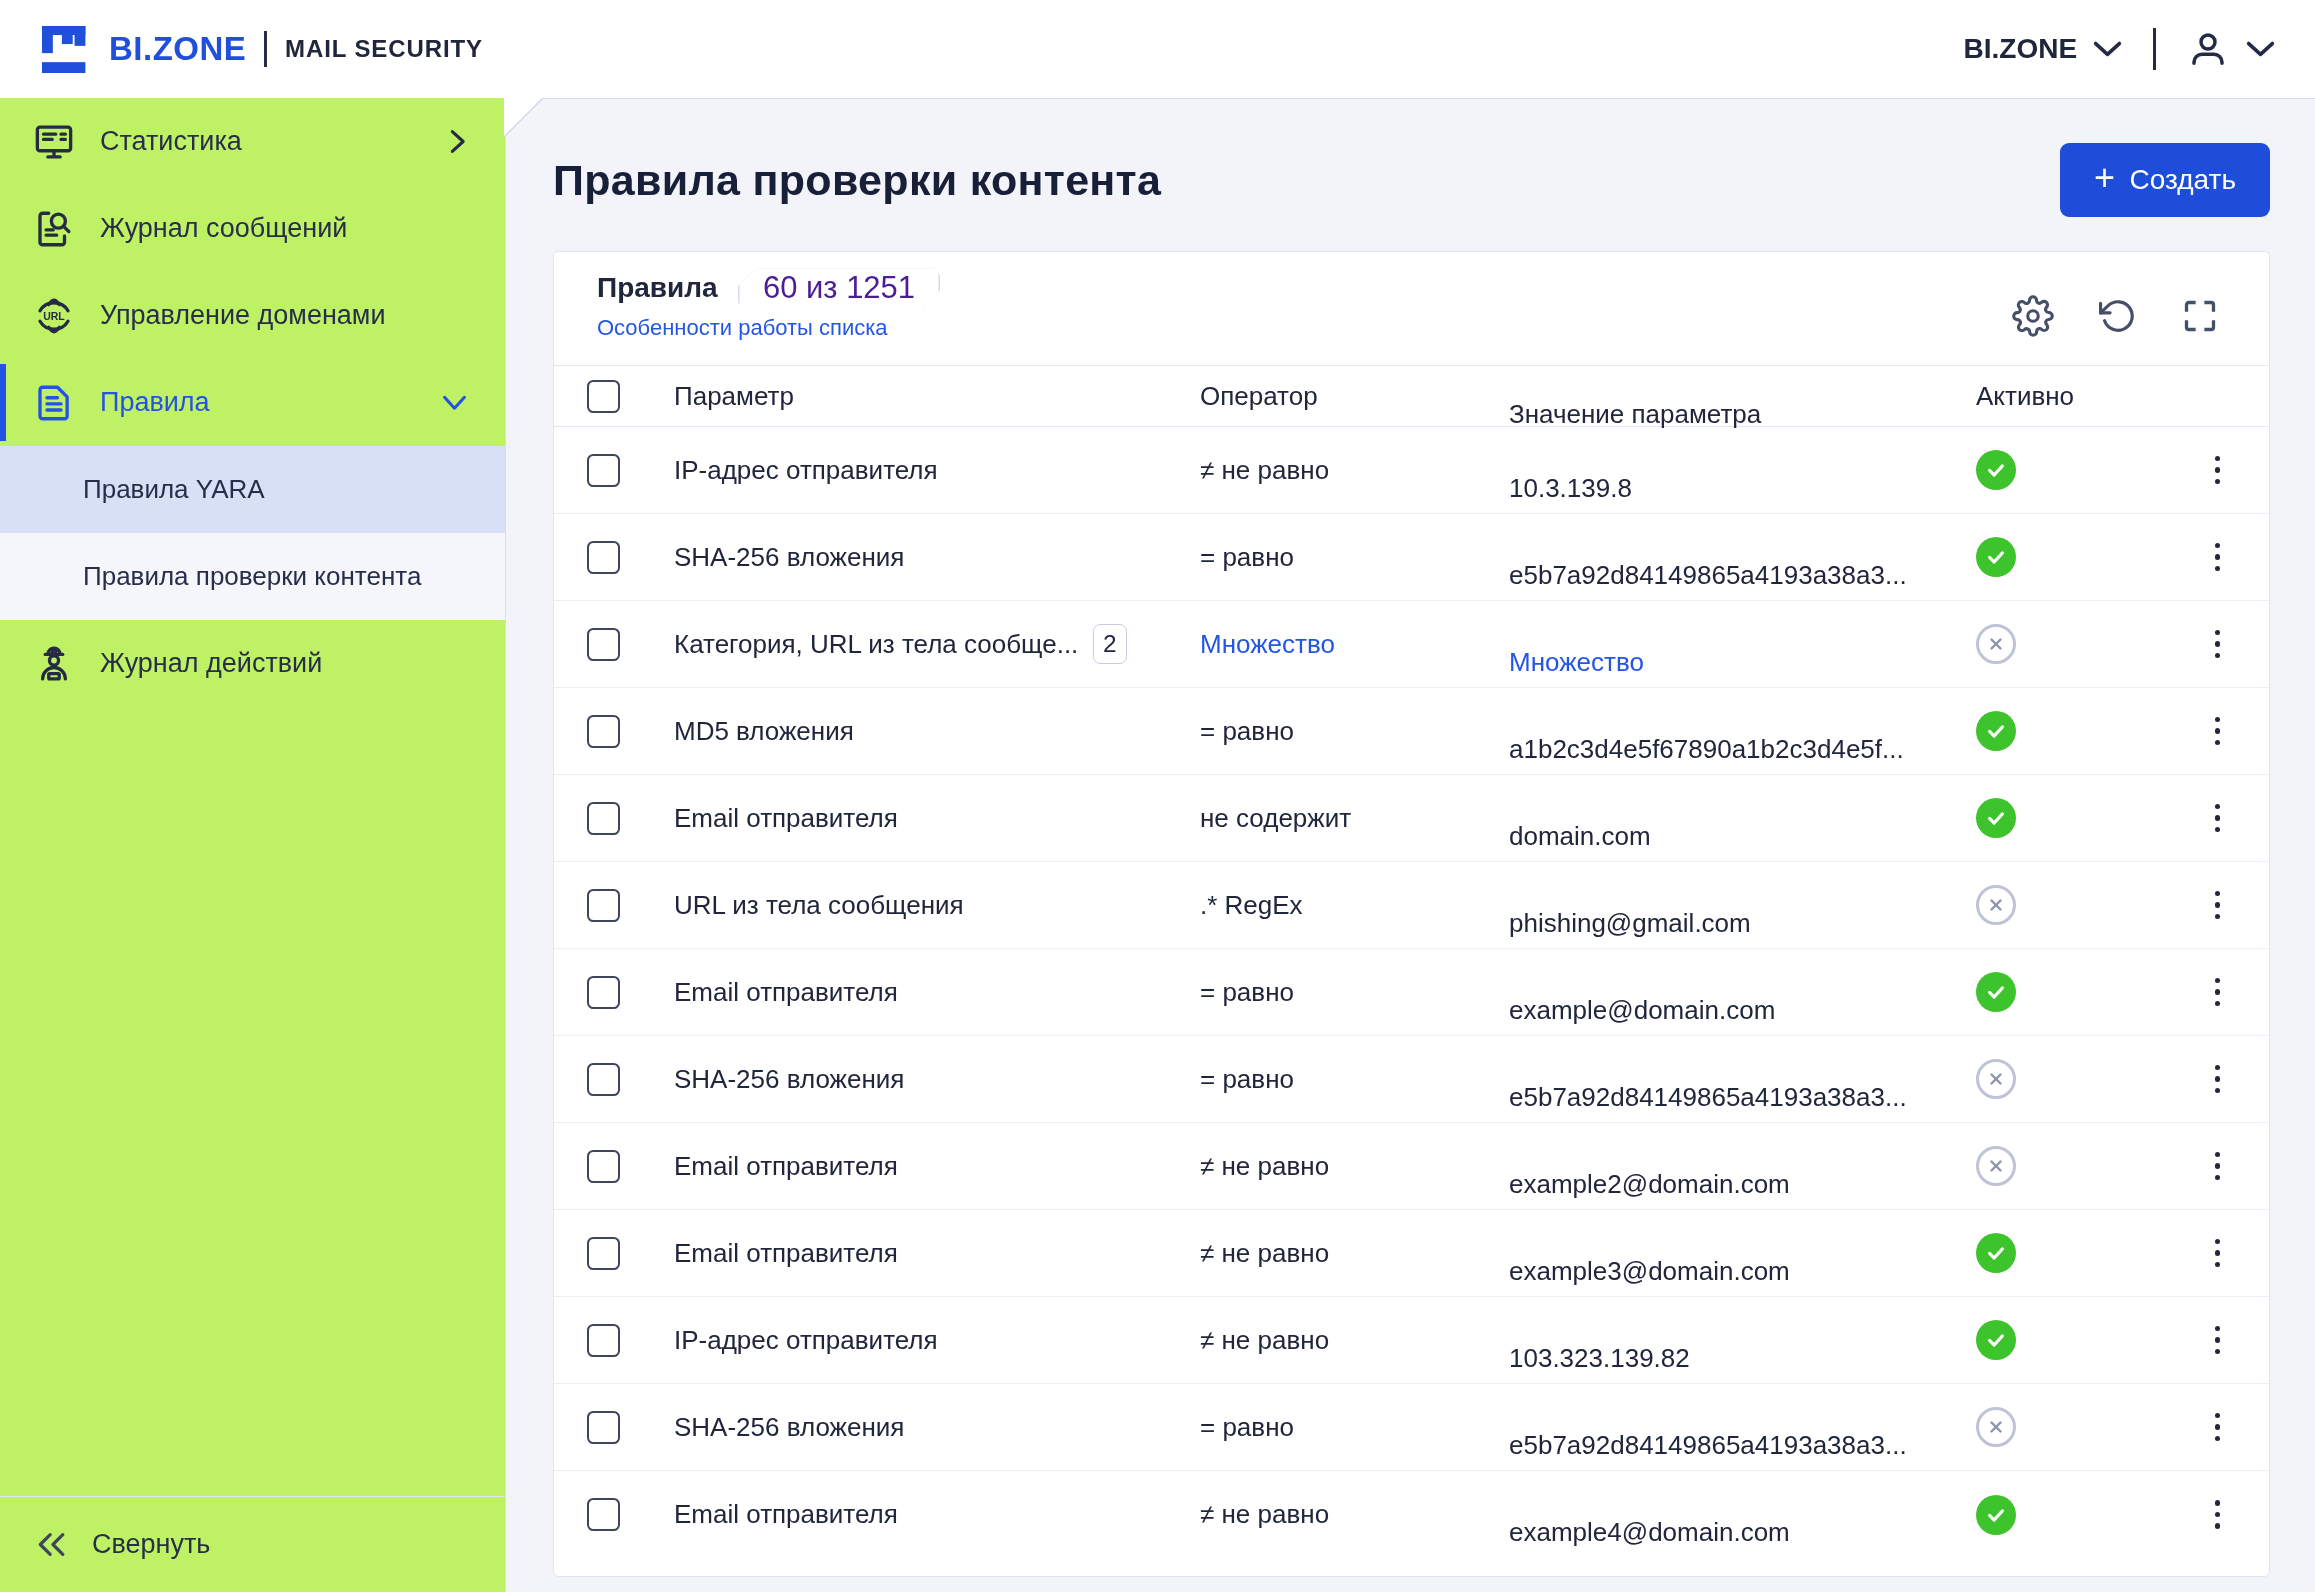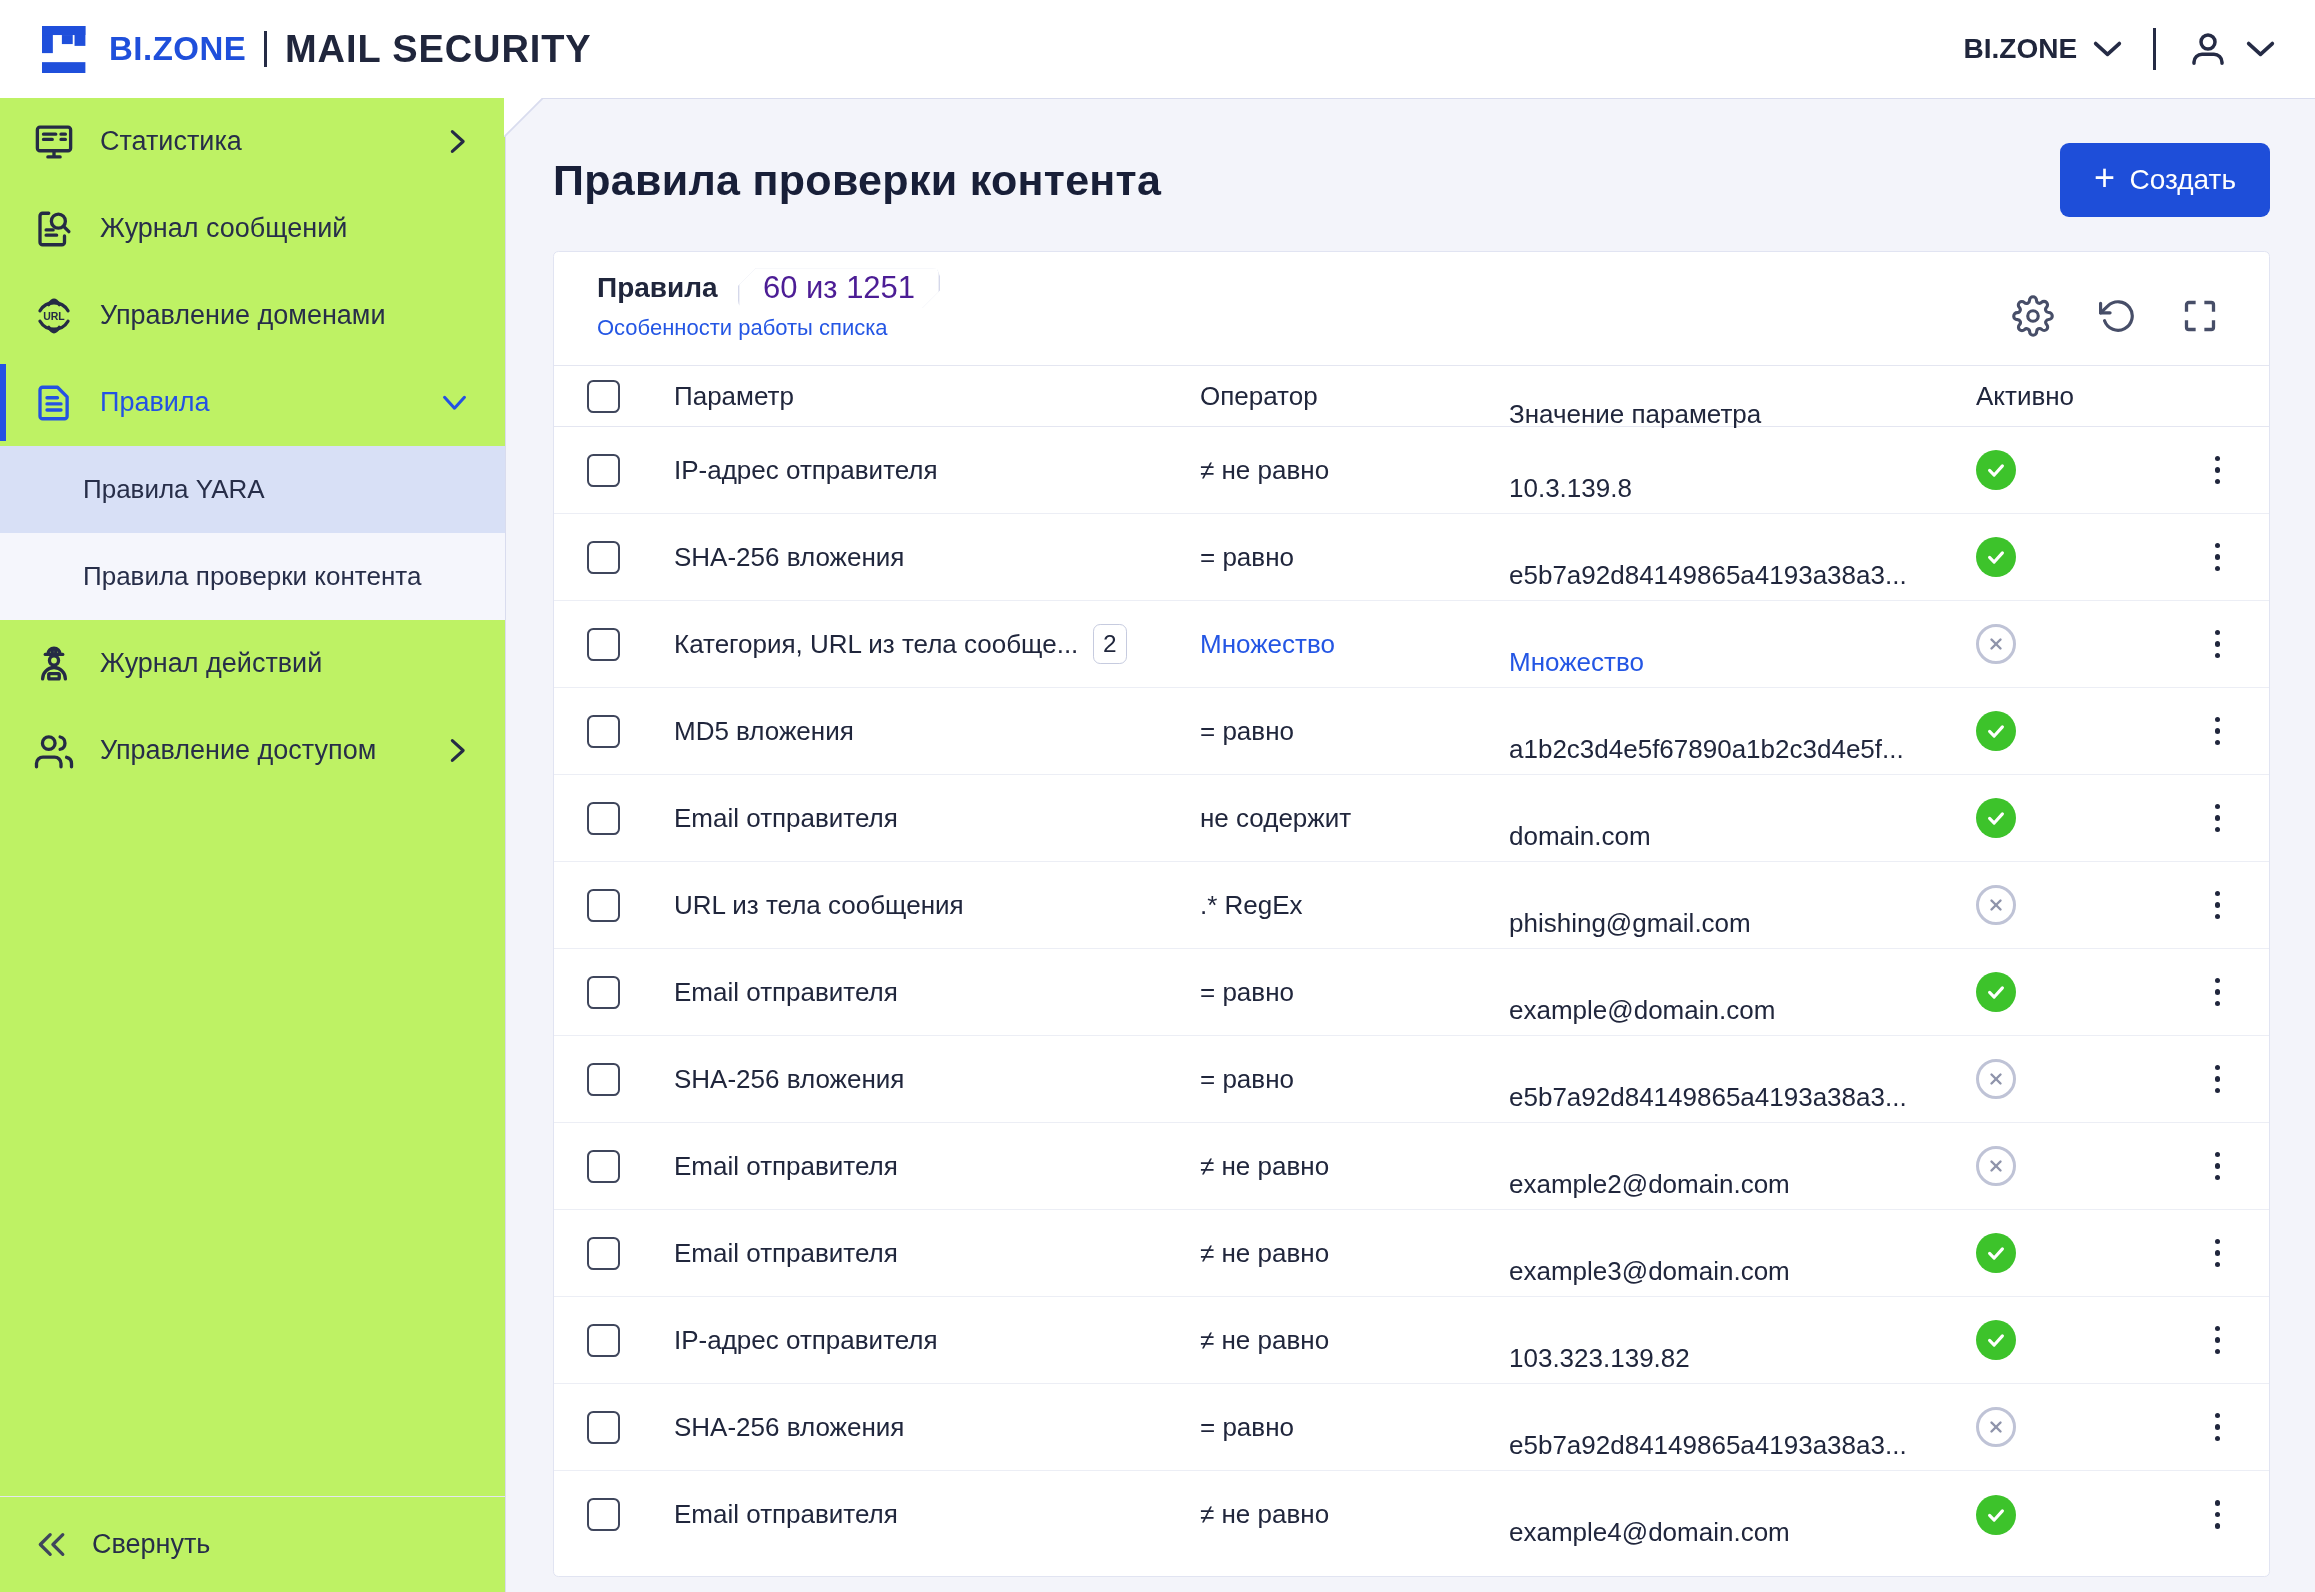--- a/index.html
+++ b/index.html
@@ -5,21 +5,21 @@
   * { margin:0; padding:0; box-sizing:border-box; }
   html,body { width:2316px; height:1592px; overflow:hidden;
     font-family:"Liberation Sans","DejaVu Sans",sans-serif; color:#20263c; background:#fff; }
 
   
   .topbar { height:98px; background:#fff; display:flex; align-items:center;
     justify-content:space-between; padding:0 40px; position:relative; z-index:5; }
   .brand { display:flex; align-items:center; gap:18px; }
   .brand-name { font-size:33px; font-weight:800; color:#1f4fdb; letter-spacing:0.5px; }
   .brand-divider { width:2.7px; height:36px; background:#252b45; }
-  .product-name { font-size:38px; font-weight:800; color:#20263c; letter-spacing:0.9px; }
+  .product-name { font-size:24px; font-weight:800; color:#20263c; letter-spacing:0.9px; }
   .top-right { display:flex; align-items:center; gap:23.5px; }
   .tenant { font-size:28px; font-weight:700; color:#20263c; display:flex; align-items:center; gap:14.5px; cursor:pointer; }
   .top-divider { width:2.7px; height:42px; background:#252b45; margin:0 7.2px; }
   .user-menu { display:flex; align-items:center; gap:16.3px; cursor:pointer; }
   svg.ic { display:block; }
 
   
   .body-row { display:flex; height:1494px; }
   .sidebar { width:505px; background:#bef264; display:flex; flex-direction:column; flex-shrink:0; }
   .nav-item { height:87px; display:flex; align-items:center; padding:0 36px 0 33px;
@@ -207,36 +207,20 @@
             <path d="M7 6.5h10"></path>
             <path d="M11 3.5h2v3h-2z"></path>
             <circle cx="12" cy="10" r="2.6"></circle>
             <path d="M5.5 20.5a6.5 6.5 0 0 1 13 0"></path>
             <rect x="9" y="17.5" width="6" height="3" rx="0.5"></rect>
           </svg>
       </span>
       <span class="lbl">Журнал действий</span>
     </div>
 
-    <div class="nav-item">
-      <span>
-        <svg class="ic" width="42" height="42" viewBox="0 0 24 24" fill="none" stroke="#252b45" stroke-width="1.9" stroke-linecap="round" stroke-linejoin="round">
-            <path d="M16 21v-1.8a3.7 3.7 0 0 0-3.7-3.7H5.7A3.7 3.7 0 0 0 2 19.2V21"></path>
-            <circle cx="9" cy="7.5" r="3.6"></circle>
-            <path d="M22 21v-1.8a3.7 3.7 0 0 0-2.8-3.6"></path>
-            <path d="M15.5 4a3.6 3.6 0 0 1 0 7"></path>
-          </svg>
-      </span>
-      <span class="lbl">Управление доступом</span>
-      <span>
-        <svg class="ic" width="23.5" height="29" viewBox="0 0 26 32">
-            <polyline points="7,5 19,16 7,27" fill="none" stroke="#252b45" stroke-width="3.4" stroke-linecap="round" stroke-linejoin="round"></polyline>
-          </svg>
-      </span>
-    </div>
 
     <div class="sidebar-bottom">
       <span>
         <svg class="ic" width="36" height="29" viewBox="0 0 40 32">
             <polyline points="18,5 7,16 18,27" fill="none" stroke="#3f465c" stroke-width="3.6" stroke-linecap="round" stroke-linejoin="round"></polyline>
             <polyline points="32,5 21,16 32,27" fill="none" stroke="#3f465c" stroke-width="3.6" stroke-linecap="round" stroke-linejoin="round"></polyline>
           </svg>
       </span>
       <span class="lbl">Свернуть</span>
     </div>

